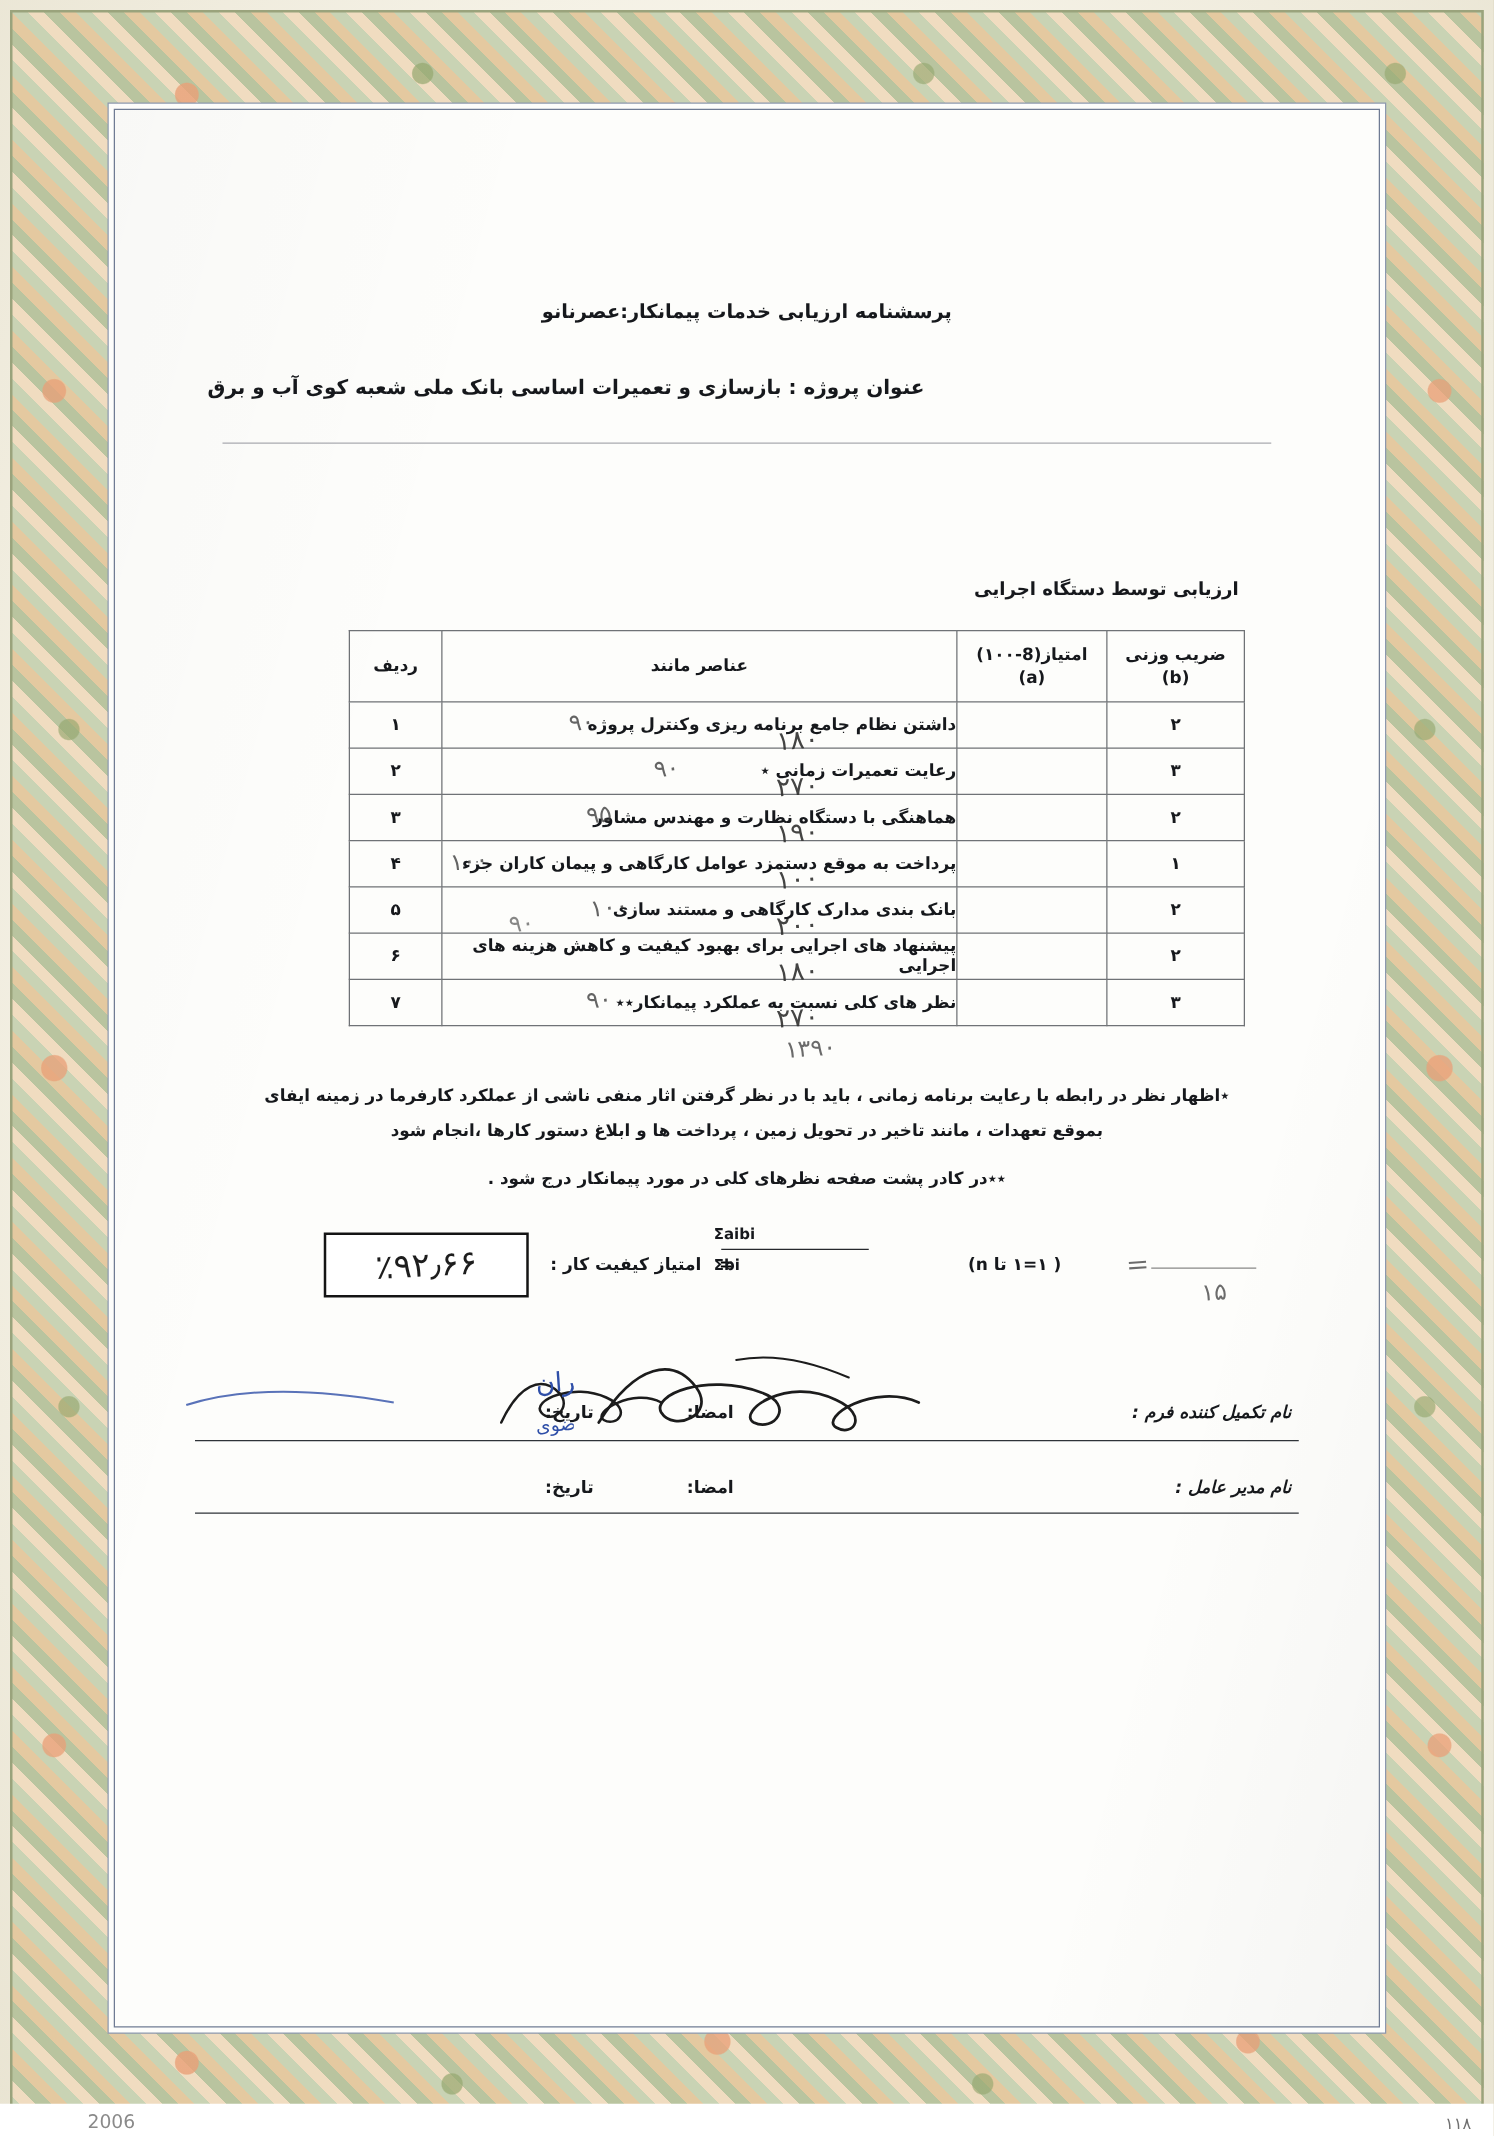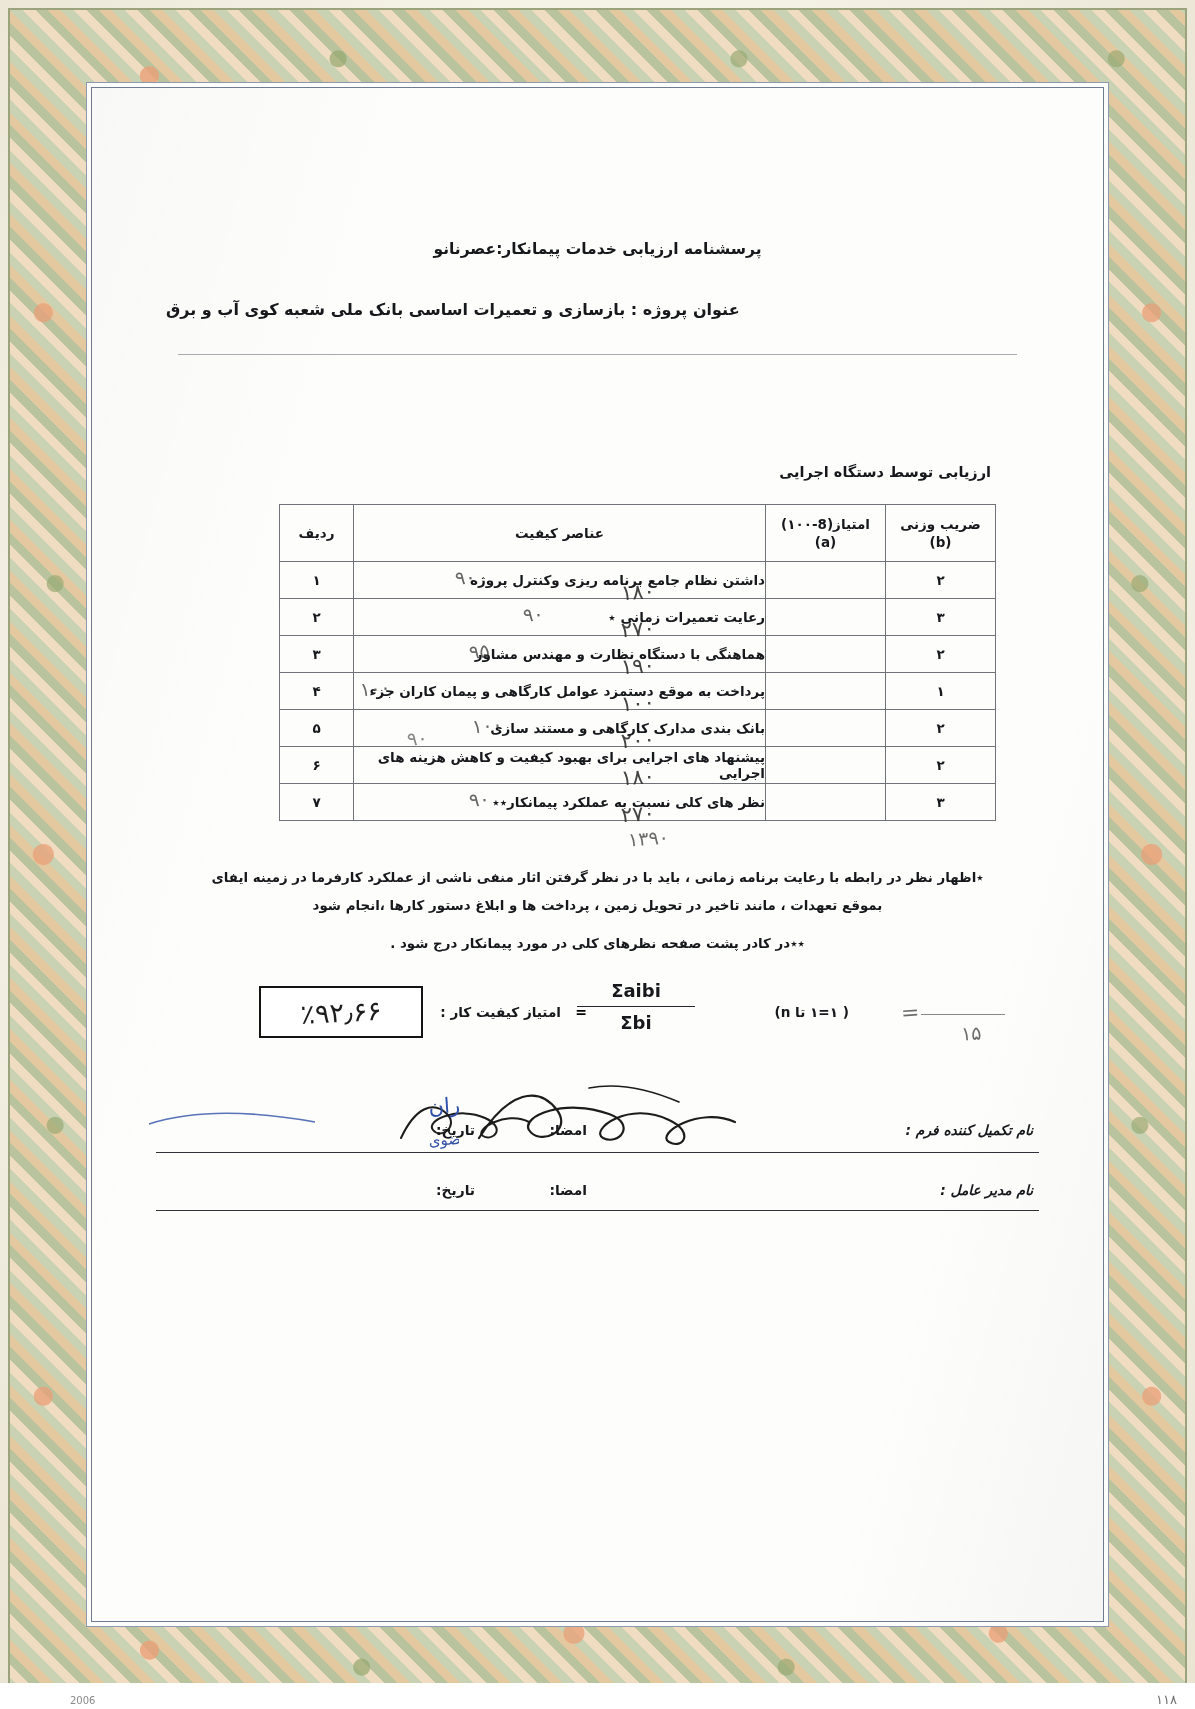--- a/index.html
+++ b/index.html
@@ -144,22 +144,22 @@
   .note2{top:838px;}
 
   
   .formula-zone{position:absolute;top:878px;right:60px;left:60px;height:110px;}
   .f-label{
     position:absolute;right:478px;top:34px;
     font-size:13.6px;font-weight:bold;color:#16181c;
   }
   .f-eq{position:absolute;right:466px;top:34px;font-size:14px;font-weight:bold;}
   .f-frac{
-    position:absolute;right:338px;top:10px;width:130px;text-align:center;
-    direction:ltr;font-size:18px;font-weight:bold;color:#16181c;
+    position:absolute;right:338px;top:10px;width:130px;text-align:left;
+    direction:ltr;font-size:12px;font-weight:bold;color:#16181c;
   }
   .f-frac .num{padding-bottom:3px;}
   .f-frac .bar{border-top:1.6px solid #26282c;margin:2px 6px;}
   .f-frac .den{padding-top:3px;}
   .f-range{
     position:absolute;right:190px;top:34px;
     direction:rtl;font-size:13.6px;font-weight:bold;color:#16181c;
     white-space:nowrap;
   }
   .hand-eq{
@@ -212,21 +212,21 @@
     color:#2f4fa8;
   }
 
   
   .bottom-strip{
     position:absolute;left:0;right:0;bottom:0;height:26px;
     background:#ffffff;
   }
   .bottom-note{
     position:absolute;bottom:3px;left:70px;
-    font-size:10px;color:#8a8a8a;direction:ltr;
+    font-size:15px;color:#8a8a8a;direction:ltr;
   }
   .bottom-glyph{
     position:absolute;bottom:2px;right:18px;
     font-size:13px;color:#6f6f6f;font-family:"DejaVu Serif",serif;
   }
 </style>
 </head>
 <body>
 
 <div class="page">
@@ -251,21 +251,21 @@
       <thead>
         <tr>
           <th>
             <div>ضریب وزنی</div>
             <div class="lat">(b)</div>
           </th>
           <th>
             <div>امتیاز(8-۱۰۰)</div>
             <div class="lat">(a)</div>
           </th>
-          <th>عناصر کیفیت</th>
+          <th>عناصر مانند</th>
           <th>ردیف</th>
         </tr>
       </thead>
       <tbody>
         <tr>
           <td class="weight">۲</td>
           <td class="score">
               <span class="hand-score">۱۸۰</span>
             </td>
           <td class="elem">

